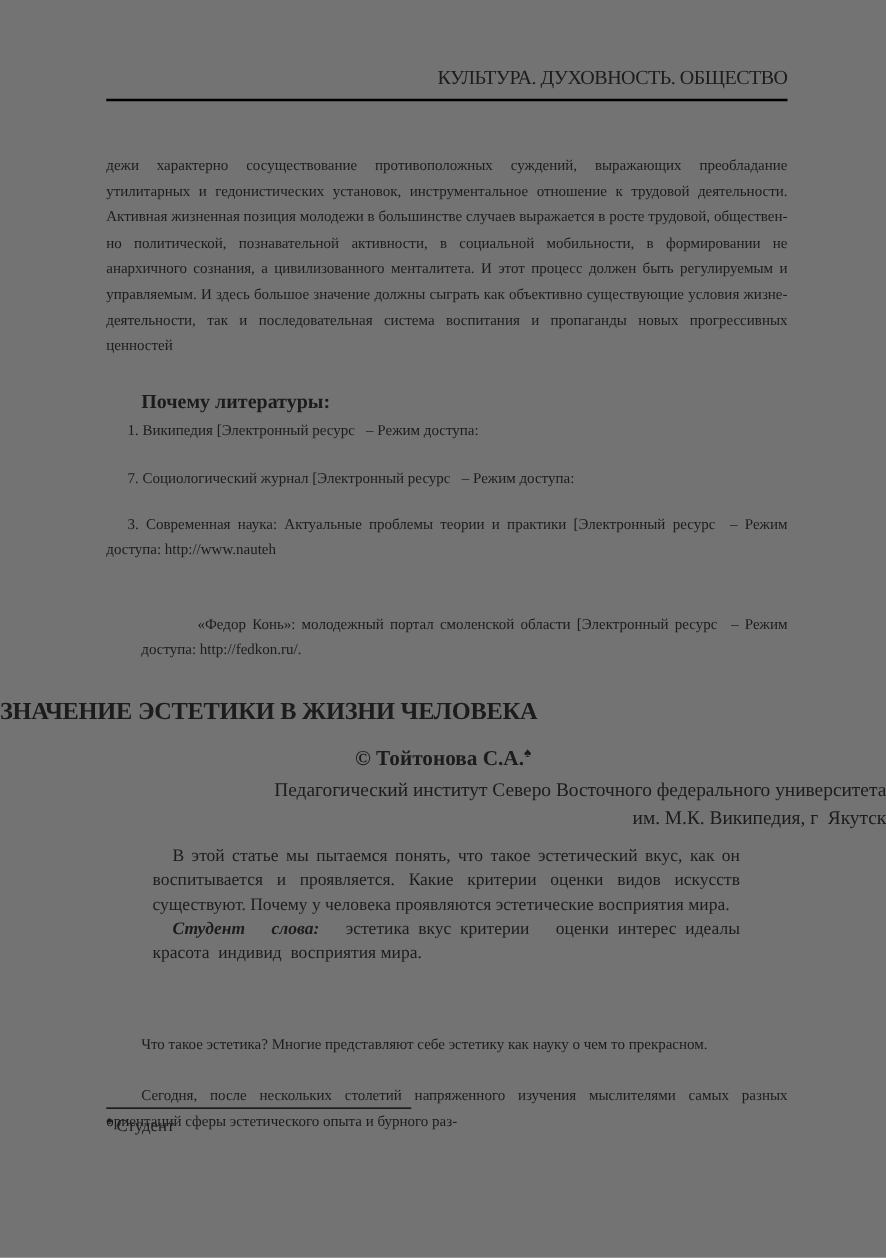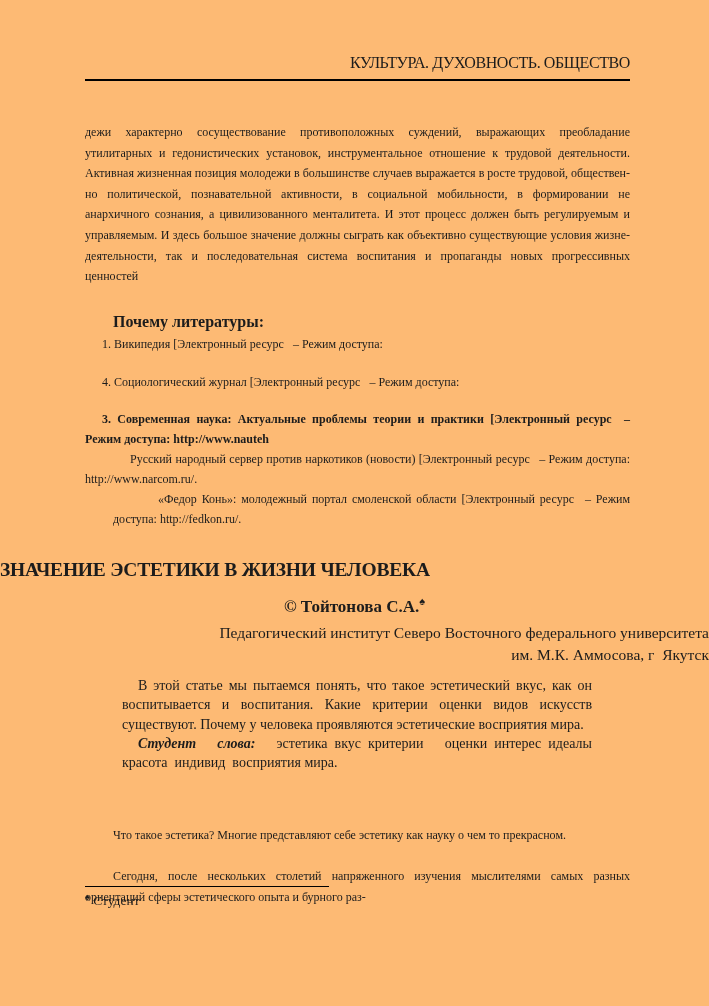--- a/index.html
+++ b/index.html
@@ -1,20 +1,20 @@
 <!DOCTYPE html>
 <html><head>
 <meta charset="utf-8">
 <style>
   html,body { margin:0; padding:0; }
   body { background:#ffffff; }
   .page {
     position:relative;
     width:709px; height:1006px;
-    background:#fdba74;
+    background:#737373;
     color:#1c1c1c;
     font-family:"Liberation Serif","DejaVu Serif",serif;
     overflow:hidden;
     hyphens:manual;
   }
   .page * { margin:0; padding:0; }
   .abs { position:absolute; left:85px; right:79px; }
 
   .running-header {
     top:54px; text-align:right;
@@ -31,21 +31,21 @@
   .continuation { top:92px; }
 
   .refs-heading {
     top:313px; font-size:16px; font-weight:bold; text-indent:28px;
   }
   .ref { font-size:12px; line-height:20.4px; text-align:justify; }
   .ind1 { text-indent:17px; }
   .ind2 { text-indent:45px; }
   .ref-1 { top:334px; }
   .ref-2 { top:372px; }
-  .ref-3 { top:409px;font-weight:bold; }
+  .ref-3 { top:409px; }
   .ref-4 { top:449px; }
   .ref-5 { top:489px;margin-left:28px; }
 
   .title {
     top:559px; left:0; right:0; 
     font-weight:bold; font-size:19.5px; letter-spacing:-0.2px;
   }
   .author {
     top:597px; left:0; right:0; text-align:center;
     font-weight:bold; font-size:17px;
@@ -75,33 +75,32 @@
 
 <div class="page">
 
   <div class="abs running-header">КУЛЬТУРА. ДУХОВНОСТЬ. ОБЩЕСТВО</div>
   <div class="abs header-rule"></div>
 
   <p class="abs body-text continuation">дежи характерно сосуществование противоположных суждений, выражаю­щих преобладание утилитарных и гедонистических установок, инструмен­тальное отношение к трудовой деятельности. Активная жизненная позиция молодежи в большинстве случаев выражается в росте трудовой, обществен­но политической, познавательной активности, в социальной мобильности, в формировании не анархичного сознания, а цивилизованного менталитета. И этот процесс должен быть регулируемым и управляемым. И здесь большое значение должны сыграть как объективно существующие условия жизне­деятельности, так и последовательная система воспитания и пропаганды новых прогрессивных ценностей</p>
 
   <p class="abs refs-heading">Почему литературы:</p>
   <p class="abs ref ind1 ref-1">1. Википедия [Электронный ресурс  – Режим доступа:</p>
-  <p class="abs ref ind1 ref-2">4. Социологический журнал [Электронный ресурс  – Режим доступа:</p>
+  <p class="abs ref ind1 ref-2">7. Социологический журнал [Электронный ресурс  – Режим доступа:</p>
   <p class="abs ref ind1 ref-3">3. Современная наука: Актуальные проблемы теории и практики [Элек­тронный ресурс  – Режим доступа: http://www.nauteh</p>
-  <p class="abs ref ind2 ref-4">Русский народный сервер против наркотиков (новости) [Электронный ресурс  – Режим доступа: http://www.narcom.ru/.</p>
   <p class="abs ref ind2 ref-5">«Федор Конь»: молодежный портал смоленской области [Электрон­ный ресурс  – Режим доступа: http://fedkon.ru/.</p>
 
   <h1 class="abs title">ЗНАЧЕНИЕ ЭСТЕТИКИ В ЖИЗНИ ЧЕЛОВЕКА</h1>
 
   <p class="abs author"><span>© Тойтонова С.А.</span><sup>♠</sup></p>
 
-  <p class="abs affiliation"><span>Педагогический институт Северо Восточного федерального университета</span><br><span>им. М.К. Аммосова, г Якутск</span></p>
+  <p class="abs affiliation"><span>Педагогический институт Северо Восточного федерального университета</span><br><span>им. М.К. Википедия, г Якутск</span></p>
 
   <div class="abstract-block">
-    <p>В этой статье мы пытаемся понять, что такое эстетический вкус, как он воспитывается и воспитания. Какие критерии оценки видов ис­кусств существуют. Почему у человека проявляются эстетические вос­приятия мира.</p>
+    <p>В этой статье мы пытаемся понять, что такое эстетический вкус, как он воспитывается и проявляется. Какие критерии оценки видов ис­кусств существуют. Почему у человека проявляются эстетические вос­приятия мира.</p>
     <p><span class="kw-label">Студент слова:</span> <span>эстетика вкус критерии оценки интерес идеалы красота индивид восприятия мира.</span></p>
   </div>
 
   <p class="abs body-text body-1">Что такое эстетика? Многие представляют себе эстетику как науку о чем то прекрасном.</p>
   <p class="abs body-text body-2">Сегодня, после нескольких столетий напряженного изучения мыслите­лями самых разных ориентаций сферы эстетического опыта и бурного раз-</p>
 
   <div class="footnote-rule"></div>
   <p class="abs footnote"><sup>♠</sup> <span>Студент</span></p>
 
 </div>

